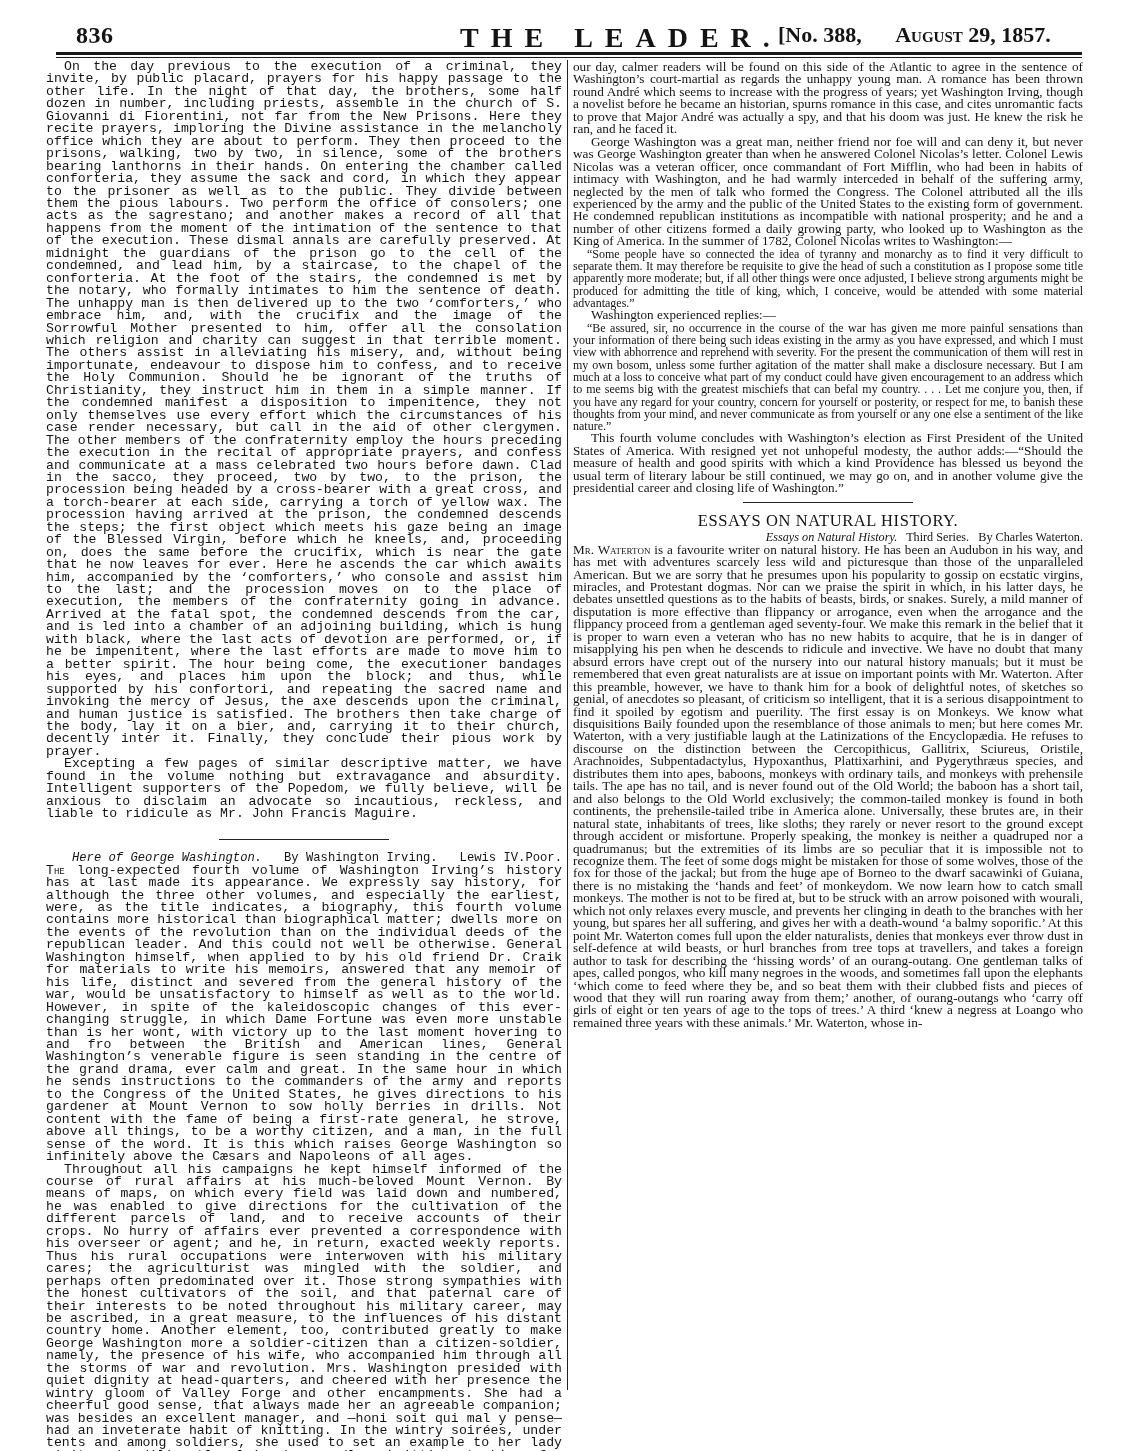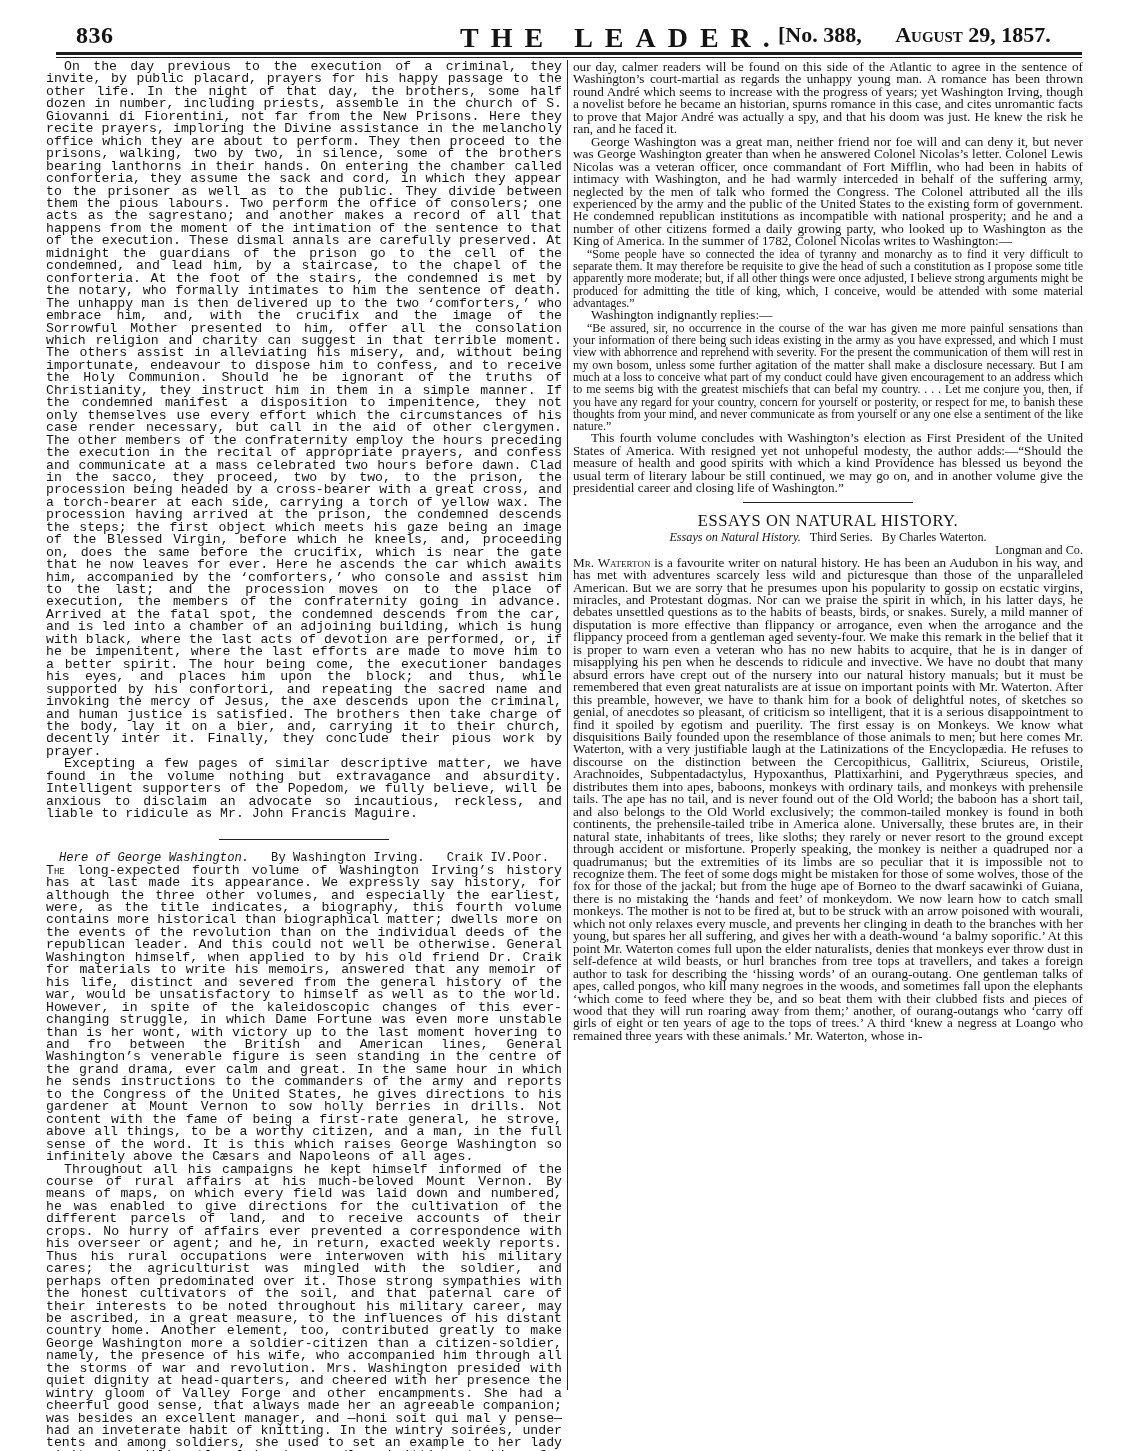--- a/index.html
+++ b/index.html
@@ -15,21 +15,21 @@
   .col{position:absolute;top:61px;font-size:13.2px;line-height:12.45px;text-align:justify;}
   .col.left{left:46px;width:516px;font-family:Liberation Mono, monospace;}
   .col.right{left:573px;width:510px;}
   .vrule{position:absolute;left:567px;top:60px;width:1px;height:1330px;background:#222;}
   p{margin:0;text-indent:18px;}
   p.noindent{text-indent:0;}
   .quote{font-size:12px;line-height:12.3px;text-indent:14px;}
   .section-rule{width:170px;height:1px;background:#222;margin:18px auto 12px auto;}
   .section-rule.r{margin:7px auto 10px auto;}
   h2{margin:0;text-align:center;font-size:16.5px;font-weight:normal;letter-spacing:0.6px;line-height:16px;}
-  .byline{display:flex;justify-content:center;font-size:12.2px;line-height:13px;margin-top:2px;}
+  .byline{display:flex;justify-content:flex-end;font-size:12.2px;line-height:13px;margin-top:2px;}
   .byline i{font-style:italic;}
   .pub-right{text-align:right;font-size:12.2px;line-height:13px;}
   .sc{font-variant:small-caps;}
 </style>
 </head>
 <body>
 
 <div class="page">
 
   <div class="masthead">
@@ -42,39 +42,38 @@
 
   <div class="vrule"></div>
 
   <div class="col left">
     <p>On the day previous to the execution of a criminal, they invite, by public placard, prayers for his happy passage to the other life. In the night of that day, the brothers, some half dozen in number, including priests, assemble in the church of S. Giovanni di Fiorentini, not far from the New Prisons. Here they recite prayers, imploring the Divine assistance in the melancholy office which they are about to perform. They then proceed to the prisons, walking, two by two, in silence, some of the brothers bearing lanthorns in their hands. On entering the chamber called conforteria, they assume the sack and cord, in which they appear to the prisoner as well as to the public. They divide between them the pious labours. Two perform the office of consolers; one acts as the sagrestano; and another makes a record of all that happens from the moment of the intimation of the sentence to that of the execution. These dismal annals are carefully preserved. At midnight the guardians of the prison go to the cell of the condemned, and lead him, by a staircase, to the chapel of the conforteria. At the foot of the stairs, the condemned is met by the notary, who formally intimates to him the sentence of death. The unhappy man is then delivered up to the two ‘comforters,’ who embrace him, and, with the crucifix and the image of the Sorrowful Mother presented to him, offer all the consolation which religion and charity can suggest in that terrible moment. The others assist in alleviating his misery, and, without being importunate, endeavour to dispose him to confess, and to receive the Holy Communion. Should he be ignorant of the truths of Christianity, they instruct him in them in a simple manner. If the condemned manifest a disposition to impenitence, they not only themselves use every effort which the circumstances of his case render necessary, but call in the aid of other clergymen. The other members of the confraternity employ the hours preceding the execution in the recital of appropriate prayers, and confess and communicate at a mass celebrated two hours before dawn. Clad in the sacco, they proceed, two by two, to the prison, the procession being headed by a cross-bearer with a great cross, and a torch-bearer at each side, carrying a torch of yellow wax. The procession having arrived at the prison, the condemned descends the steps; the first object which meets his gaze being an image of the Blessed Virgin, before which he kneels, and, proceeding on, does the same before the crucifix, which is near the gate that he now leaves for ever. Here he ascends the car which awaits him, accompanied by the ‘comforters,’ who console and assist him to the last; and the procession moves on to the place of execution, the members of the confraternity going in advance. Arrived at the fatal spot, the condemned descends from the car, and is led into a chamber of an adjoining building, which is hung with black, where the last acts of devotion are performed, or, if he be impenitent, where the last efforts are made to move him to a better spirit. The hour being come, the executioner bandages his eyes, and places him upon the block; and thus, while supported by his confortori, and repeating the sacred name and invoking the mercy of Jesus, the axe descends upon the criminal, and human justice is satisfied. The brothers then take charge of the body, lay it on a bier, and, carrying it to their church, decently inter it. Finally, they conclude their pious work by prayer.</p>
     <p>Excepting a few pages of similar descriptive matter, we have found in the volume nothing but extravagance and absurdity. Intelligent supporters of the Popedom, we fully believe, will be anxious to disclaim an advocate so incautious, reckless, and liable to ridicule as Mr. John Francis Maguire.</p>
 
     <div class="section-rule"></div>
 
     <div class="byline">
-      <span><i>Here of George Washington.</i>&nbsp;&nbsp; <span>By Washington Irving.</span>&nbsp;&nbsp; <span>Craik IV.</span></span>
+      <span><i>Here of George Washington.</i>&nbsp;&nbsp; <span>By Washington Irving.</span>&nbsp;&nbsp; <span>Lewis IV.</span></span>
       <span>Poor.</span>
     </div>
     <p class="noindent"><span class="sc">The</span> <span>long-expected fourth volume of Washington Irving’s history has at last made its appearance. We expressly say history, for although the three other volumes, and especially the earliest, were, as the title indicates, a biography, this fourth volume contains more historical than biographical matter; dwells more on the events of the revolution than on the individual deeds of the republican leader. And this could not well be otherwise. General Washington himself, when applied to by his old friend Dr. Craik for materials to write his memoirs, answered that any memoir of his life, distinct and severed from the general history of the war, would be unsatisfactory to himself as well as to the world. However, in spite of the kaleidoscopic changes of this ever-changing struggle, in which Dame Fortune was even more unstable than is her wont, with victory up to the last moment hovering to and fro between the British and American lines, General Washington’s venerable figure is seen standing in the centre of the grand drama, ever calm and great. In the same hour in which he sends instructions to the commanders of the army and reports to the Congress of the United States, he gives directions to his gardener at Mount Vernon to sow holly berries in drills. Not content with the fame of being a first-rate general, he strove, above all things, to be a worthy citizen, and a man, in the full sense of the word. It is this which raises George Washington so infinitely above the Cæsars and Napoleons of all ages.</span></p>
     <p>Throughout all his campaigns he kept himself informed of the course of rural affairs at his much-beloved Mount Vernon. By means of maps, on which every field was laid down and numbered, he was enabled to give directions for the cultivation of the different parcels of land, and to receive accounts of their crops. No hurry of affairs ever prevented a correspondence with his overseer or agent; and he, in return, exacted weekly reports. Thus his rural occupations were interwoven with his military cares; the agriculturist was mingled with the soldier, and perhaps often predominated over it. Those strong sympathies with the honest cultivators of the soil, and that paternal care of their interests to be noted throughout his military career, may be ascribed, in a great measure, to the influences of his distant country home. Another element, too, contributed greatly to make George Washington more a soldier-citizen than a citizen-soldier, namely, the presence of his wife, who accompanied him through all the storms of war and revolution. Mrs. Washington presided with quiet dignity at head-quarters, and cheered with her presence the wintry gloom of Valley Forge and other encampments. She had a cheerful good sense, that always made her an agreeable companion; was besides an excellent manager, and —honi soit qui mal y pense—had an inveterate habit of knitting. In the wintry soirées, under tents and among soldiers, she used to set an example to her lady visitors by diligently plying her needles, knitting stockings for the poorer of the fighting republicans. Perhaps if Cæsar’s wife had knitted socks, Brutus would not have soiled his dagger.</p>
     <p>There are in this fourth volume some very interesting details, many of them from hitherto unpublished sources, about the War of Independence. Poor André’s fate occupies three chapters, in Mr. Irving’s best manner, and thrilling with interest. Old wounds have been long ago healed, national jealousy between England and America has lost its sharpest stings, and in</p>
   </div>
 
   <div class="col right">
     <p class="noindent">our day, calmer readers will be found on this side of the Atlantic to agree in the sentence of Washington’s court-martial as regards the unhappy young man. A romance has been thrown round André which seems to increase with the progress of years; yet Washington Irving, though a novelist before he became an historian, spurns romance in this case, and cites unromantic facts to prove that Major André was actually a spy, and that his doom was just. He knew the risk he ran, and he faced it.</p>
     <p>George Washington was a great man, neither friend nor foe will and can deny it, but never was George Washington greater than when he answered Colonel Nicolas’s letter. Colonel Lewis Nicolas was a veteran officer, once commandant of Fort Mifflin, who had been in habits of intimacy with Washington, and he had warmly interceded in behalf of the suffering army, neglected by the men of talk who formed the Congress. The Colonel attributed all the ills experienced by the army and the public of the United States to the existing form of government. He condemned republican institutions as incompatible with national prosperity; and he and a number of other citizens formed a daily growing party, who looked up to Washington as the King of America. In the summer of 1782, Colonel Nicolas writes to Washington:—</p>
     <p class="quote">“Some people have so connected the idea of tyranny and monarchy as to find it very difficult to separate them. It may therefore be requisite to give the head of such a constitution as I propose some title apparently more moderate; but, if all other things were once adjusted, I believe strong arguments might be produced for admitting the title of king, which, I conceive, would be attended with some material advantages.”</p>
-    <p>Washington indignantly replies:—</p>
+    <p>Washington experienced replies:—</p>
     <p class="quote">“Be assured, sir, no occurrence in the course of the war has given me more painful sensations than your information of there being such ideas existing in the army as you have expressed, and which I must view with abhorrence and reprehend with severity. For the present the communication of them will rest in my own bosom, unless some further agitation of the matter shall make a disclosure necessary. But I am much at a loss to conceive what part of my conduct could have given encouragement to an address which to me seems big with the greatest mischiefs that can befal my country. . . . Let me conjure you, then, if you have any regard for your country, concern for yourself or posterity, or respect for me, to banish these thoughts from your mind, and never communicate as from yourself or any one else a sentiment of the like nature.”</p>
     <p>This fourth volume concludes with Washington’s election as First President of the United States of America. With resigned yet not unhopeful modesty, the author adds:—“Should the measure of health and good spirits with which a kind Providence has blessed us beyond the usual term of literary labour be still continued, we may go on, and in another volume give the presidential career and closing life of Washington.”</p>
 
     <div class="section-rule r"></div>
 
     <h2>ESSAYS ON NATURAL HISTORY.</h2>
     <div class="byline">
       <span><i>Essays on Natural History.</i>&nbsp;&nbsp; <span>Third Series.</span>&nbsp;&nbsp; <span>By Charles Waterton.</span></span>
     </div>
-    <div class="pub-right">Longman and Co.</div>
     <p class="noindent"><span class="sc">Mr. Waterton</span> <span>is a favourite writer on natural history. He has been an Audubon in his way, and has met with adventures scarcely less wild and picturesque than those of the unparalleled American. But we are sorry that he presumes upon his popularity to gossip on ecstatic virgins, miracles, and Protestant dogmas. Nor can we praise the spirit in which, in his latter days, he debates unsettled questions as to the habits of beasts, birds, or snakes. Surely, a mild manner of disputation is more effective than flippancy or arrogance, even when the arrogance and the flippancy proceed from a gentleman aged seventy-four. We make this remark in the belief that it is proper to warn even a veteran who has no new habits to acquire, that he is in danger of misapplying his pen when he descends to ridicule and invective. We have no doubt that many absurd errors have crept out of the nursery into our natural history manuals; but it must be remembered that even great naturalists are at issue on important points with Mr. Waterton. After this preamble, however, we have to thank him for a book of delightful notes, of sketches so genial, of anecdotes so pleasant, of criticism so intelligent, that it is a serious disappointment to find it spoiled by egotism and puerility. The first essay is on Monkeys. We know what disquisitions Baily founded upon the resemblance of those animals to men; but here comes Mr. Waterton, with a very justifiable laugh at the Latinizations of the Encyclopædia. He refuses to discourse on the distinction between the Cercopithicus, Gallitrix, Sciureus, Oristile, Arachnoides, Subpentadactylus, Hypoxanthus, Plattixarhini, and Pygerythræus species, and distributes them into apes, baboons, monkeys with ordinary tails, and monkeys with prehensile tails. The ape has no tail, and is never found out of the Old World; the baboon has a short tail, and also belongs to the Old World exclusively; the common-tailed monkey is found in both continents, the prehensile-tailed tribe in America alone. Universally, these brutes are, in their natural state, inhabitants of trees, like sloths; they rarely or never resort to the ground except through accident or misfortune. Properly speaking, the monkey is neither a quadruped nor a quadrumanus; but the extremities of its limbs are so peculiar that it is impossible not to recognize them. The feet of some dogs might be mistaken for those of some wolves, those of the fox for those of the jackal; but from the huge ape of Borneo to the dwarf sacawinki of Guiana, there is no mistaking the ‘hands and feet’ of monkeydom. We now learn how to catch small monkeys. The mother is not to be fired at, but to be struck with an arrow poisoned with wourali, which not only relaxes every muscle, and prevents her clinging in death to the branches with her young, but spares her all suffering, and gives her with a death-wound ‘a balmy soporific.’ At this point Mr. Waterton comes full upon the elder naturalists, denies that monkeys ever throw dust in self-defence at wild beasts, or hurl branches from tree tops at travellers, and takes a foreign author to task for describing the ‘hissing words’ of an ourang-outang. One gentleman talks of apes, called pongos, who kill many negroes in the woods, and sometimes fall upon the elephants ‘which come to feed where they be, and so beat them with their clubbed fists and pieces of wood that they will run roaring away from them;’ another, of ourang-outangs who ‘carry off girls of eight or ten years of age to the tops of trees.’ A third ‘knew a negress at Loango who remained three years with these animals.’ Mr. Waterton, whose in-</span></p>
   </div>
 
 </div>
 
 </body></html>

